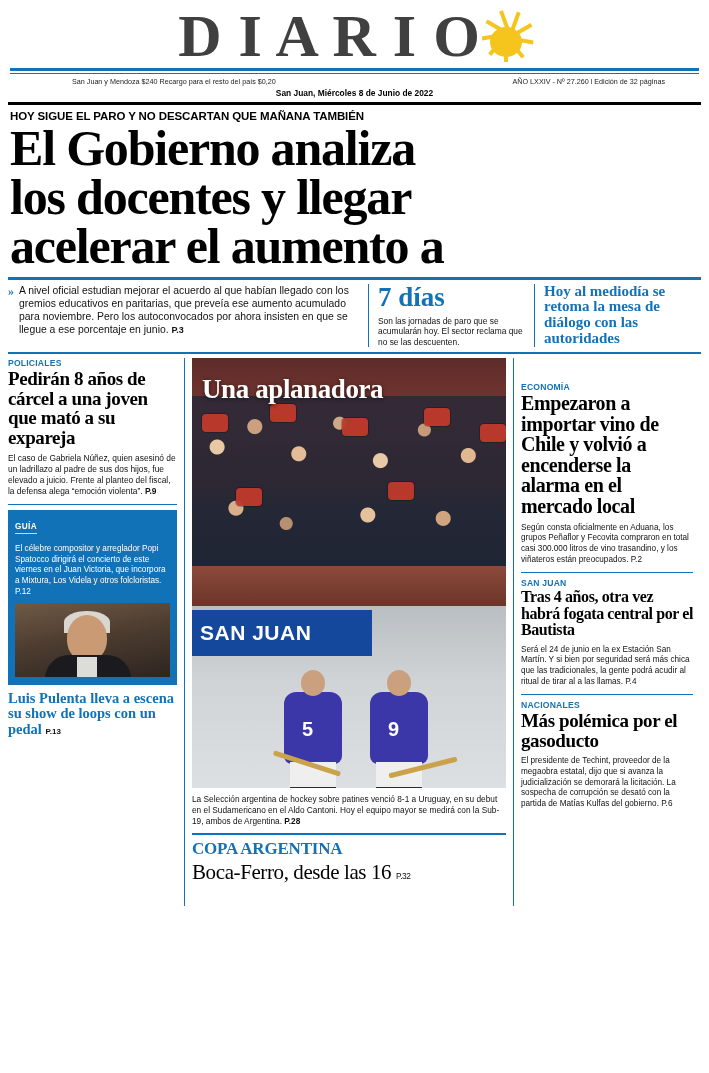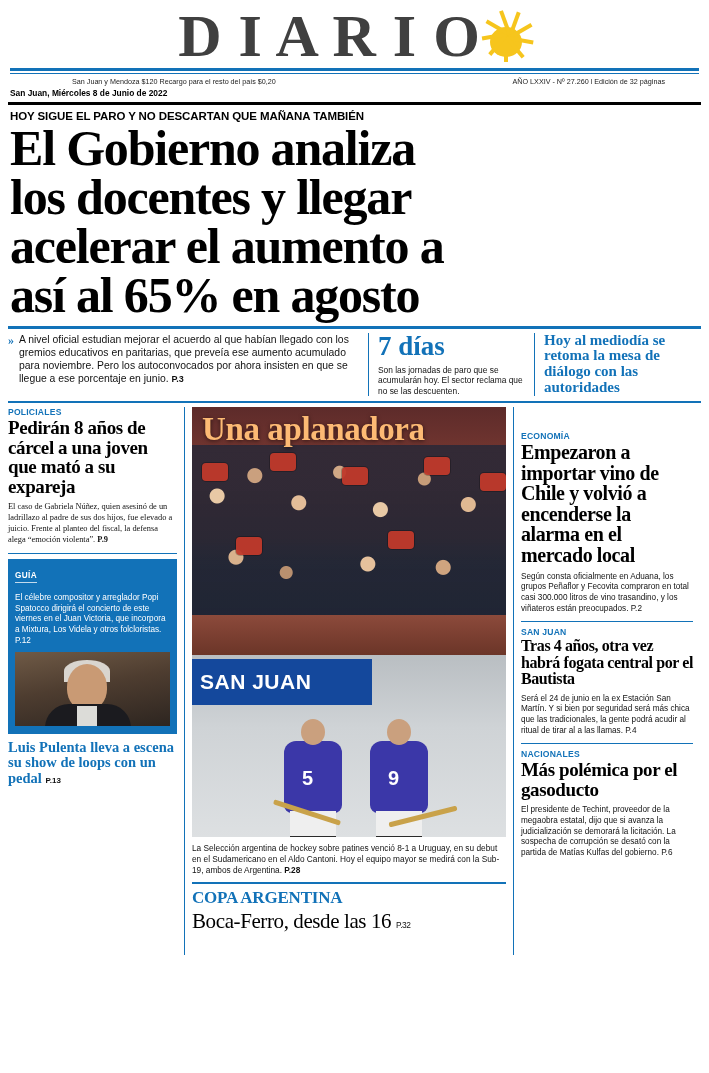--- a/index.html
+++ b/index.html
@@ -49,21 +49,21 @@
   .rule-thin { height: 1px; background: #1272b8; margin-top: 2px; }
 
   .meta-row {
     display: flex; justify-content: space-between; align-items: baseline;
     font-size: 7.2px; color: #222; padding: 3px 4px 0;
     font-family: "Liberation Sans", sans-serif;
   }
   .meta-left { padding-left: 58px; }
   .meta-right { padding-right: 30px; }
   .meta-center {
-    font-size: 8.4px; font-weight: bold; color: #000;
+    text-align: center; font-size: 8.4px; font-weight: bold; color: #000;
     font-family: "Liberation Sans", sans-serif;
     padding-top: 2px;
   }
   .rule-black { height: 2.5px; background: #000; margin: 4px 8px 0; }
 
   
   .kicker {
     font-family: "Liberation Sans", sans-serif;
     font-weight: bold;
     font-size: 11.5px;
@@ -121,21 +121,21 @@
     font-family: "Liberation Sans", sans-serif;
     font-weight: bold; font-size: 8.6px; color: #1272b8;
     letter-spacing: 0.2px; margin-bottom: 1px;
   }
   .hl-serif {
     font-family: "Liberation Serif", serif;
     font-weight: bold; line-height: 1.03; color: #000;
   }
   .art-left-head { font-size: 19px; letter-spacing: -0.4px; }
   .art-body {
-    font-family: Liberation Serif, serif;
+    font-family: Liberation Sans, sans-serif;
     font-size: 8.4px; line-height: 1.3; color: #111; margin-top: 6px;
   }
   .art-body .ref { font-weight: bold; }
   .rule-sm { height: 1px; background: #1272b8; margin: 7px 0 5px; }
 
   
   .guia-box { background: #1272b8; color: #fff; padding: 5px 7px 8px; margin-top: 4px; }
   .guia-tag {
     font-family: "Liberation Sans", sans-serif;
     font-weight: bold; font-size: 8.2px; letter-spacing: .4px;
@@ -231,23 +231,23 @@
     position: absolute; bottom: 24px;
   }
   .p-torso { width: 58px; height: 72px; background: #3b37a8; border-radius: 12px 12px 8px 8px; position: relative;}
   .p-head { width: 24px; height: 26px; background: #caa07e; border-radius: 50%; position:absolute; left: 17px; top: -22px;}
   .p-legs { position:absolute; left: 6px; top: 70px; width: 46px; height: 56px;
      background: linear-gradient(180deg,#efefef 0 44%, #2b2b2b 44% 74%, #3a3a3a 74% 100%); border-radius: 0 0 6px 6px;}
   .num { position:absolute; left:18px; top: 26px; color:#fff; font-family:"Liberation Sans",sans-serif; font-weight:bold; font-size:20px;}
   .stick { position:absolute; width: 70px; height: 5px; background:#c9a24a; border-radius:2px; transform: rotate(18deg); }
 
   .photo-title {
-    position: absolute; left: 10px; top: 4px;
-    font-family: "Liberation Serif", serif;
-    font-weight: bold; font-size: 33px; color: #fdba74;
+    position: absolute; left: 10px; top: 16px;
+    font-family: "Liberation Serif", serif;
+    font-weight: bold; font-size: 27px; color: #ffffff;
     text-shadow: 0 1px 4px rgba(0,0,0,.6);
     letter-spacing: -0.4px;
   }
   .caption {
     font-family: "Liberation Sans", sans-serif;
     font-size: 8.3px; line-height: 1.3; color: #111; margin-top: 6px;
   }
   .caption .ref { font-weight: bold; }
   .rule-mid { height: 2px; background: #1272b8; margin: 7px 0 4px; }
   .copa-label {
@@ -288,33 +288,32 @@
         <span class="ray" style="transform:rotate(240deg) translateX(-2px)"></span>
         <span class="ray" style="transform:rotate(280deg) translateX(-2px)"></span>
         <span class="ray" style="transform:rotate(320deg) translateX(-2px)"></span>
       </span>
     </div>
     <div class="rules">
       <div class="rule-thick"></div>
       <div class="rule-thin"></div>
     </div>
     <div class="meta-row">
-      <div class="meta-left">San Juan y Mendoza $120 Recargo para el resto del país $0,20</div>
+      <div class="meta-left">San Juan y Mendoza $240 Recargo para el resto del país $0,20</div>
       <div class="meta-right">AÑO LXXIV - Nº 27.260 l Edición de 32 páginas</div>
     </div>
     <div class="meta-center">San Juan, Miércoles 8 de Junio de 2022</div>
   </div>
   <div class="rule-black"></div>
 
   <div class="kicker">HOY SIGUE EL PARO Y NO DESCARTAN QUE MAÑANA TAMBIÉN</div>
   <div class="headline">
     <div>El Gobierno analiza</div>
     <div>los docentes y llegar</div>
     <div>acelerar el aumento a</div>
-    <div>así al 65% en agosto</div>
   </div>
   <div class="rule-blue-thick"></div>
 
   <div class="sub-row">
     <div class="sub-left">
       <div class="chevrons">»</div>
       <div class="sub-text">
         <span>A nivel oficial estudian mejorar el acuerdo al que habían llegado con los gremios educativos en paritarias, que preveía ese aumento acumulado para noviembre. Pero los autoconvocados por ahora insisten en que se llegue a ese porcentaje en junio.</span>
         <span class="ref">P.3</span>
       </div>

